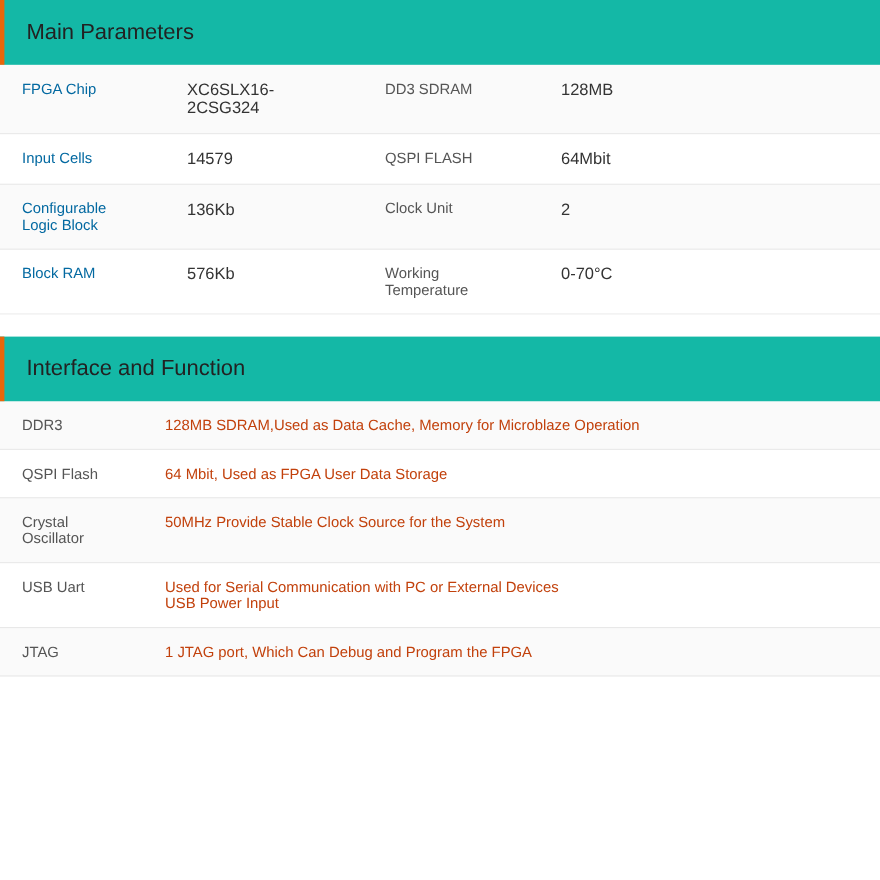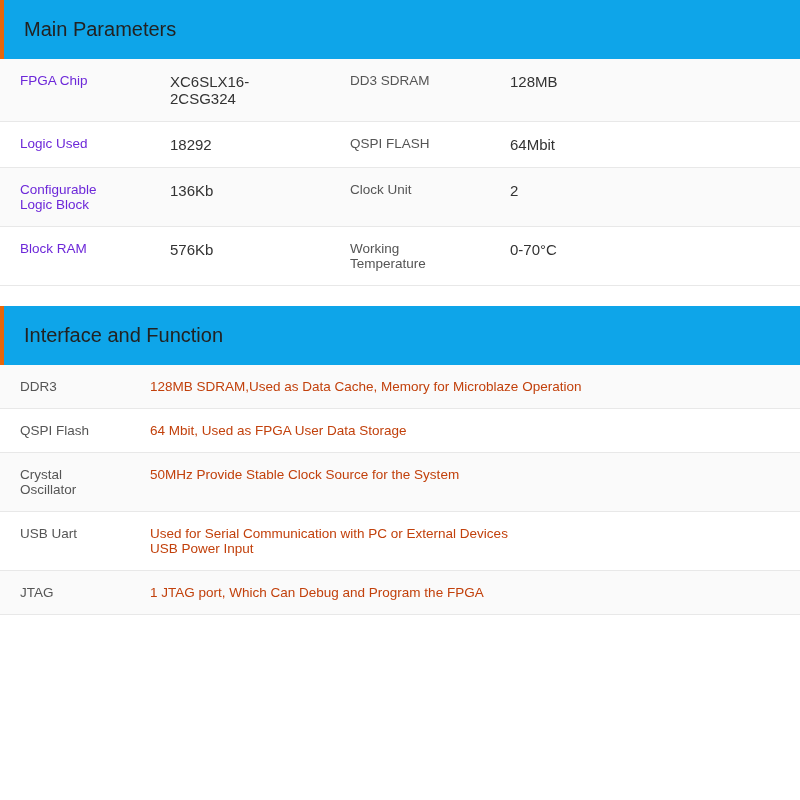--- a/index.html
+++ b/index.html
@@ -10,21 +10,21 @@
       font-size: 14px;
       width: 800px;
       min-height: 800px;
     }
 
     .section {
       margin: 0;
     }
 
     .section-header {
-      background: #0ea5e9;
+      background: #14b8a6;
       padding: 18px 20px;
       display: flex;
       align-items: center;
       border-left: 4px solid #e8660a;
     }
 
     .section-title {
       font-size: 20px;
       font-weight: 500;
       color: #222;
@@ -46,21 +46,21 @@
     .params-table tr:nth-child(even) {
       background: #ffffff;
     }
 
     .params-table td {
       padding: 14px 20px;
       vertical-align: top;
     }
 
     .param-label {
-      color: #6d28d9;
+      color: #0369a1;
       width: 150px;
       font-size: 13.5px;
     }
 
     .param-value {
       color: #333;
       width: 180px;
       font-size: 15px;
     }
 
@@ -125,22 +125,22 @@
     </div>
     <table class="params-table">
       <tbody id="params-tbody">
       <tr>
       <td class="param-label">FPGA Chip</td>
       <td class="param-value">XC6SLX16-2CSG324</td>
       <td class="param-label2">DD3 SDRAM</td>
       <td class="param-value2">128MB</td>
     </tr>
           <tr>
-      <td class="param-label">Logic Used</td>
-      <td class="param-value">18292</td>
+      <td class="param-label">Input Cells</td>
+      <td class="param-value">14579</td>
       <td class="param-label2">QSPI FLASH</td>
       <td class="param-value2">64Mbit</td>
     </tr>
           <tr>
       <td class="param-label">Configurable Logic Block</td>
       <td class="param-value">136Kb</td>
       <td class="param-label2">Clock Unit</td>
       <td class="param-value2">2</td>
     </tr>
           <tr>

